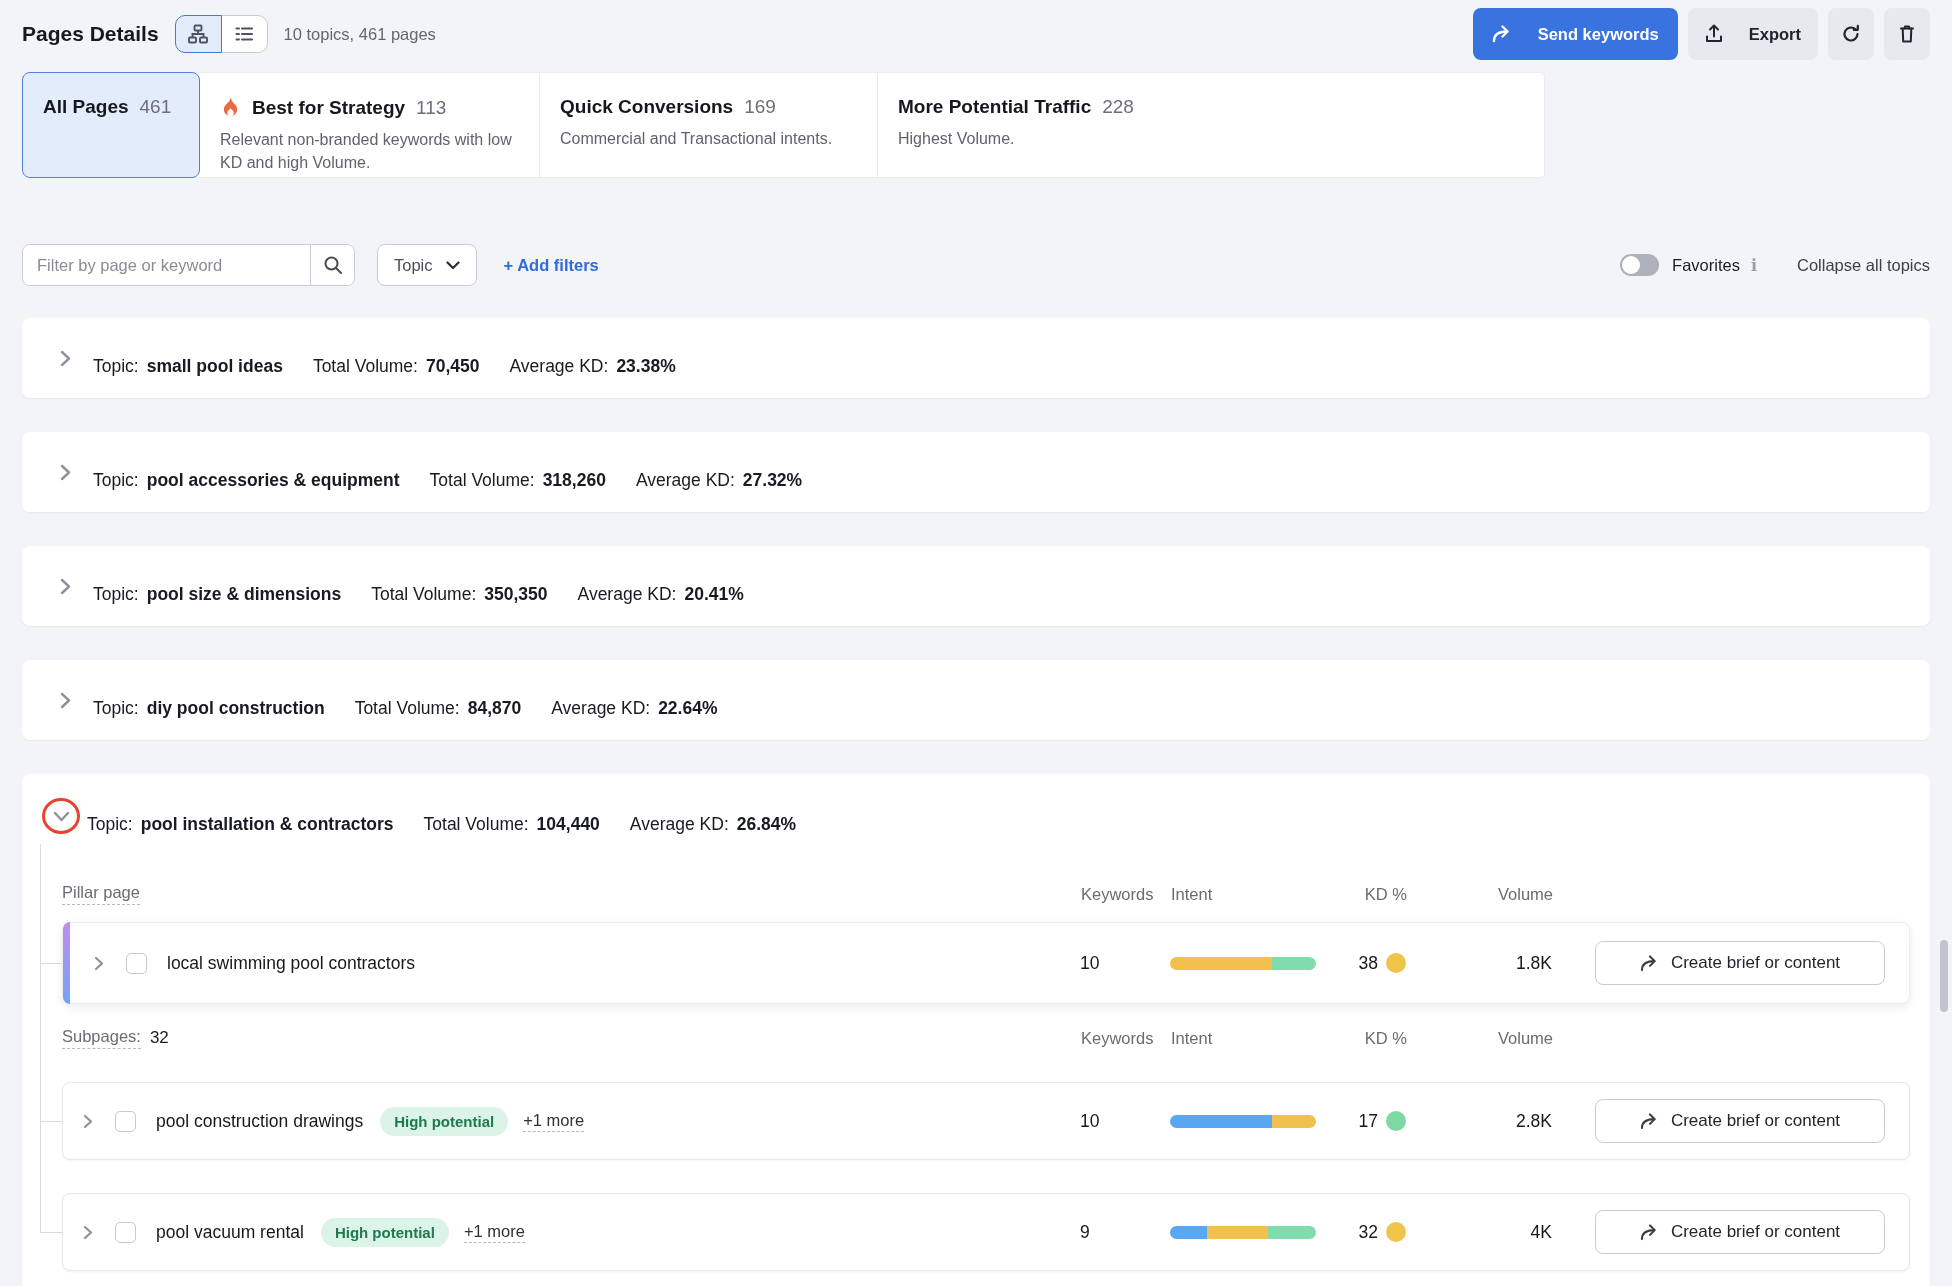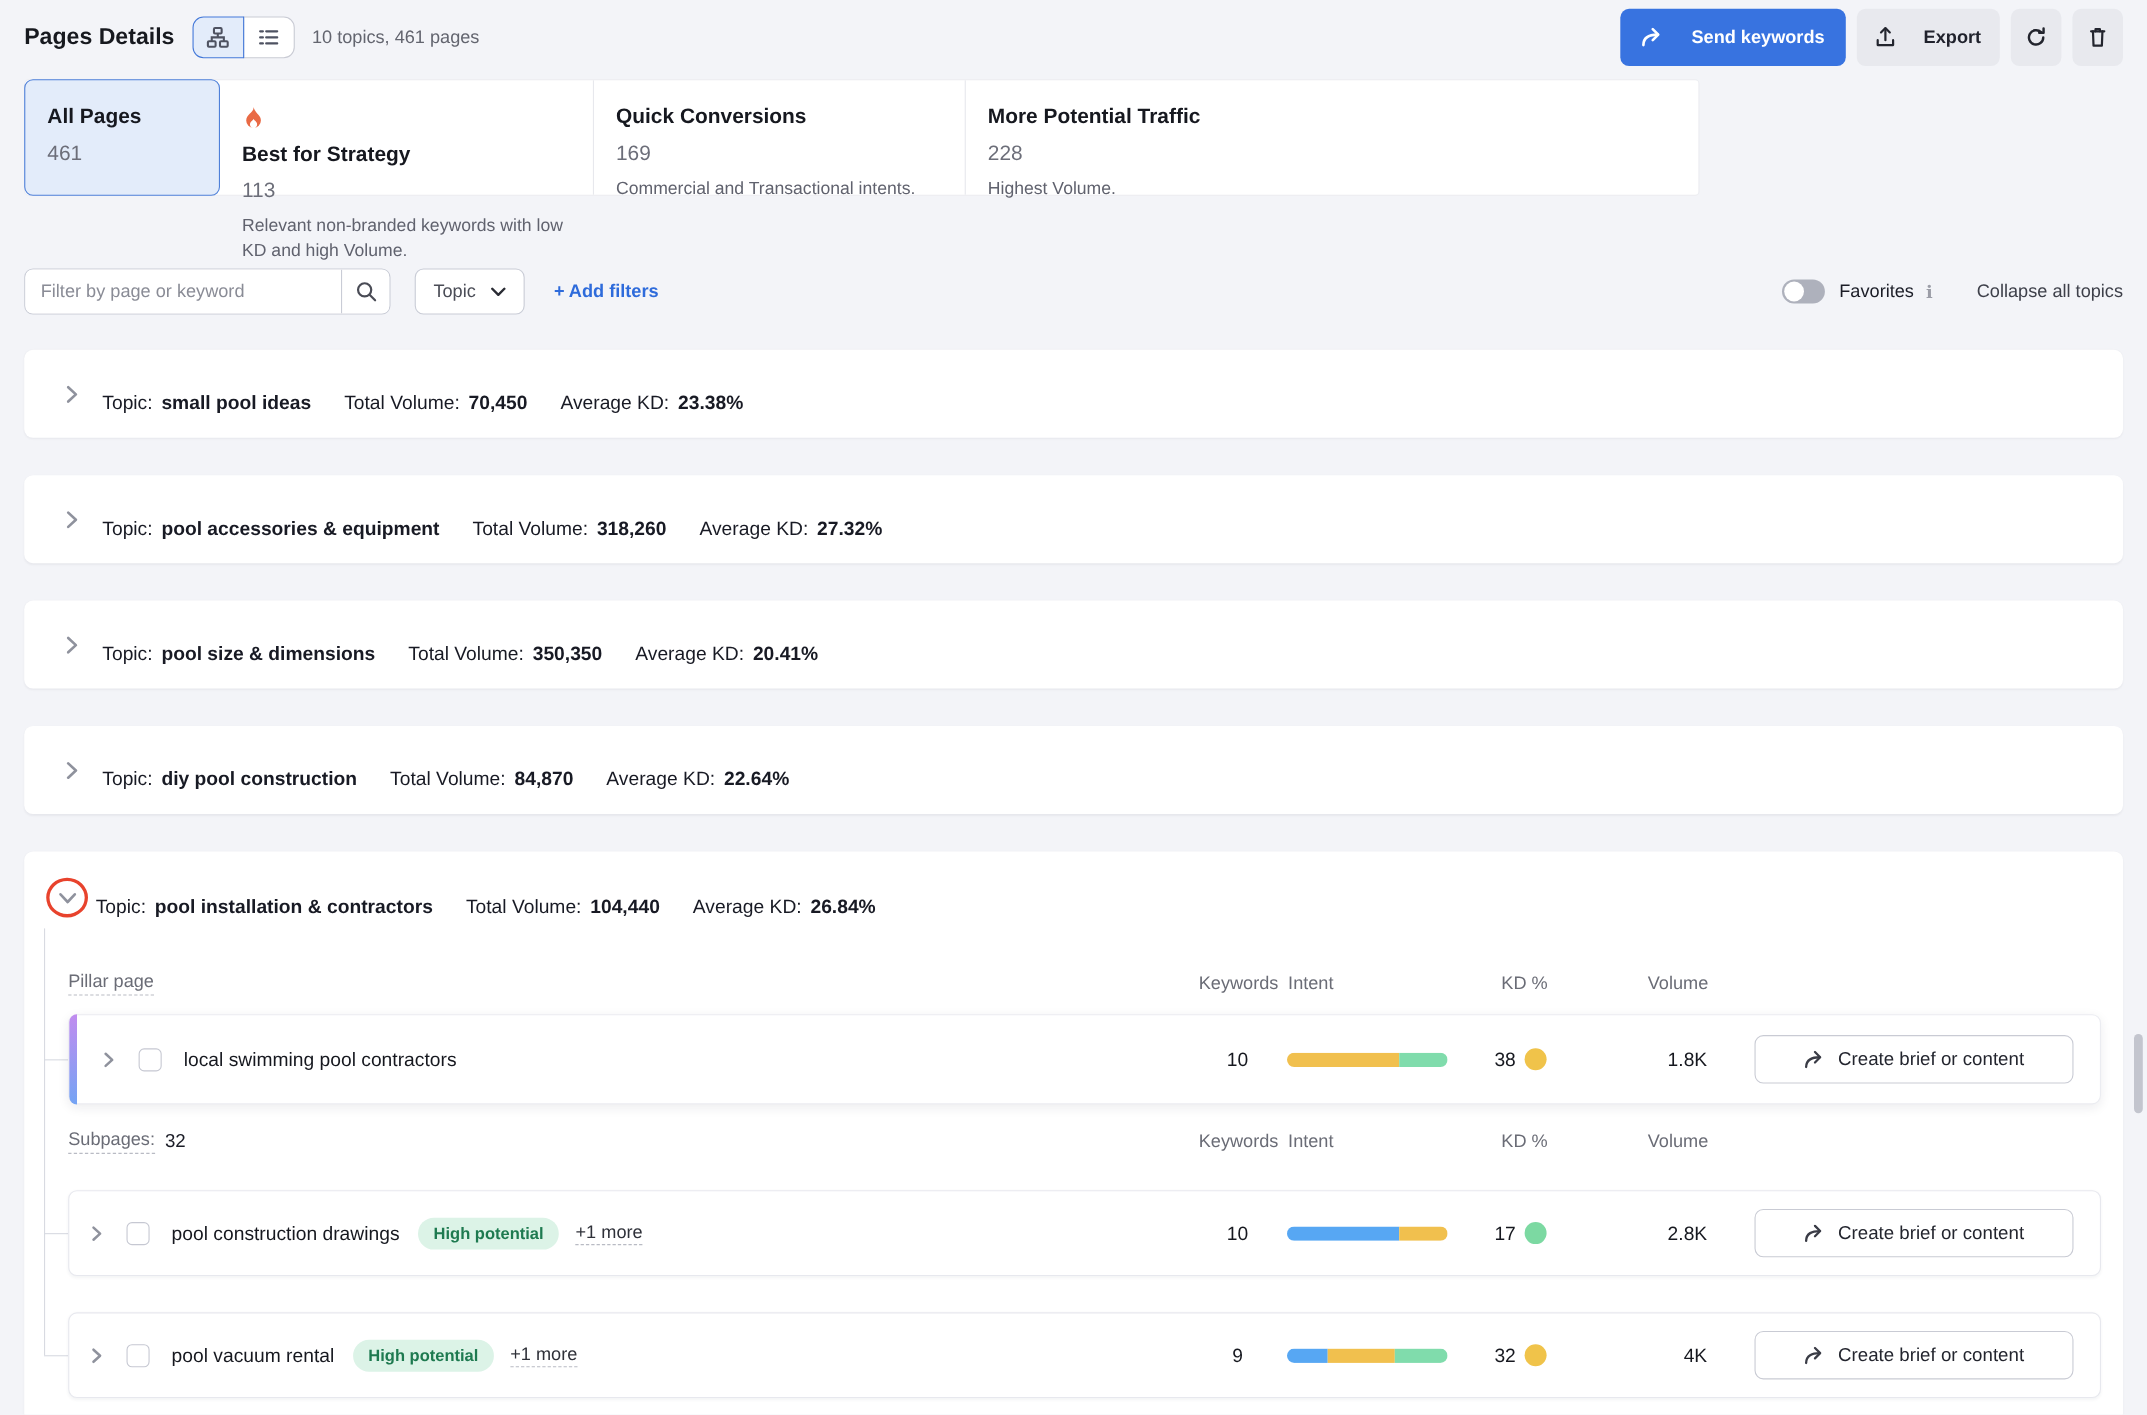--- a/index.html
+++ b/index.html
@@ -23,21 +23,21 @@
   .btn-primary { background:#3873E0; color:#fff; padding:0 19px; }
   .btn-gray { background:#E8E9EE; color:#20222C; padding:0 17px; }
   .btn-sq { width:46px; justify-content:center; padding:0; }
 
   
   .tabs { display:flex; margin-top:16px; width:1523px; background:#fff;
           border:1px solid #EBECF0; border-radius:4px; }
   .tab { padding:23px 20px 0 20px; border-right:1px solid #E7E8ED; cursor:pointer; height:104px; }
   .tab:last-child { border-right:none; }
   .tab.active { background:#E3ECFA; border:1px solid #4F80D9; border-radius:8px; height:106px; margin:-1px 0 -1px -1px; }
-  .tab-label { display:flex; align-items:flex-start; gap:11px; font-size:19px; font-weight:bold; color:#16181F; white-space:nowrap;flex-direction:column; }
+  .tab-label { display:flex; align-items:center; gap:11px; font-size:19px; font-weight:bold; color:#16181F; white-space:nowrap; }
   .tab-count { font-weight:normal; color:#6C6E79; }
   .tab-desc { margin-top:9px; font-size:16px; color:#60626E; line-height:1.45; }
   .w1{width:178px;} .w2{width:340px;} .w3{width:338px;} .w4{width:338px;} .w5{width:329px;}
 
   
   .filterbar { display:flex; align-items:center; margin-top:66px; height:42px; }
   .search-box { display:flex; width:333px; height:42px; background:#fff;
                 border:1px solid #C9CCD6; border-radius:8px; overflow:hidden; }
   .search-input { flex:1; border:none; outline:none; padding:0 14px; font-size:16.5px; color:#2A2C34;
                   font-family:"Liberation Sans","DejaVu Sans",sans-serif; }
@@ -73,21 +73,21 @@
 
   .tree-v { position:absolute; left:18px; width:1px; background:#D8DAE1; }
   .tree-h { position:absolute; left:18px; width:22px; height:1px; background:#D8DAE1; }
 
   .table-area { margin:36px 20px 0 40px; }
   .cols-header { display:flex; align-items:center; height:40px; padding-right:24px;
                  font-size:16.5px; color:#6A6C76; }
   .col-name { flex:1; display:flex; align-items:center; gap:9px; }
   .dashed-u { border-bottom:1px dashed #B9BBC4; padding-bottom:2px; cursor:pointer; }
   .sub-count { color:#1A1C26; font-size:17px; }
-  .col-kw  { width:90px; text-align:center; }
+  .col-kw  { width:90px; text-align:left; }
   .col-intent { width:146px; }
   .col-kd  { width:90px; text-align:right; }
   .col-vol { width:110px; margin-left:36px; text-align:right; }
   .col-btnspace { width:290px; margin-left:43px; }
 
   .page-row { display:flex; align-items:center; background:#fff; border:1px solid #E7E8EE;
               border-radius:8px; padding-right:24px; position:relative; }
   .page-row.pillar { height:82px; margin-top:8px; padding-left:31px;
                      box-shadow:0 3px 10px rgba(26,31,50,0.08); border-color:#EBECF1; }
   .accent { position:absolute; left:0; top:-1px; bottom:-1px; width:7px; border-radius:8px 0 0 8px;

